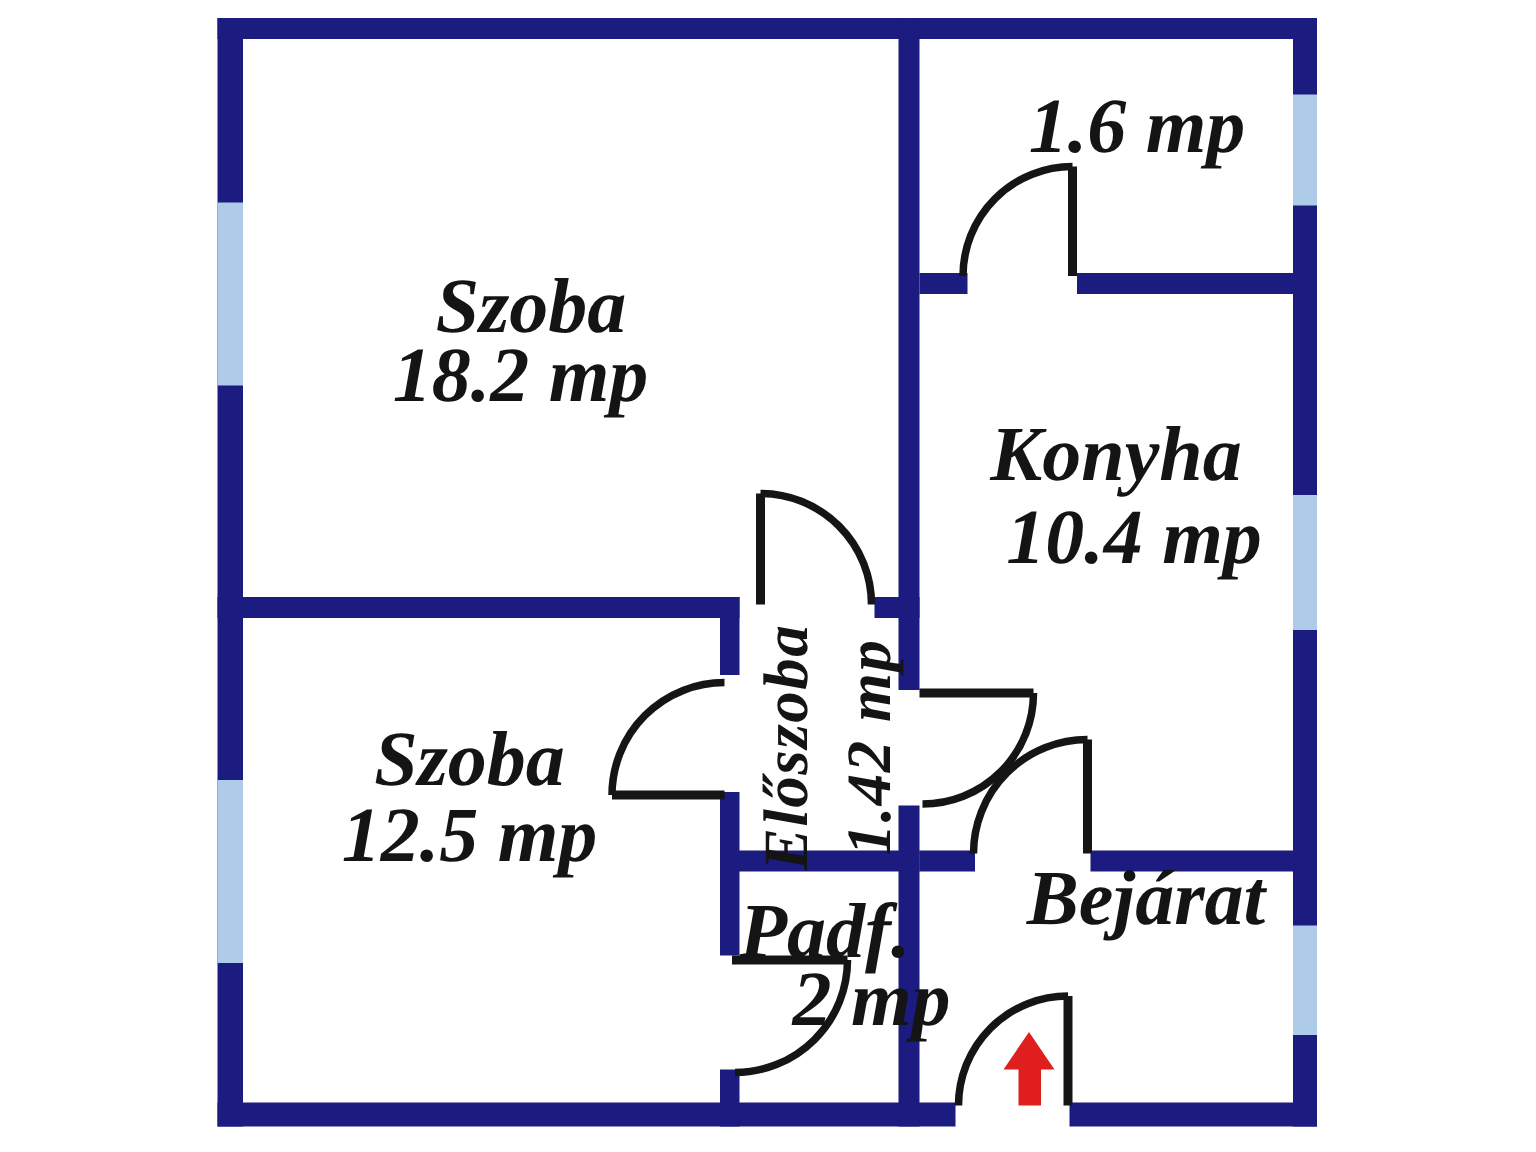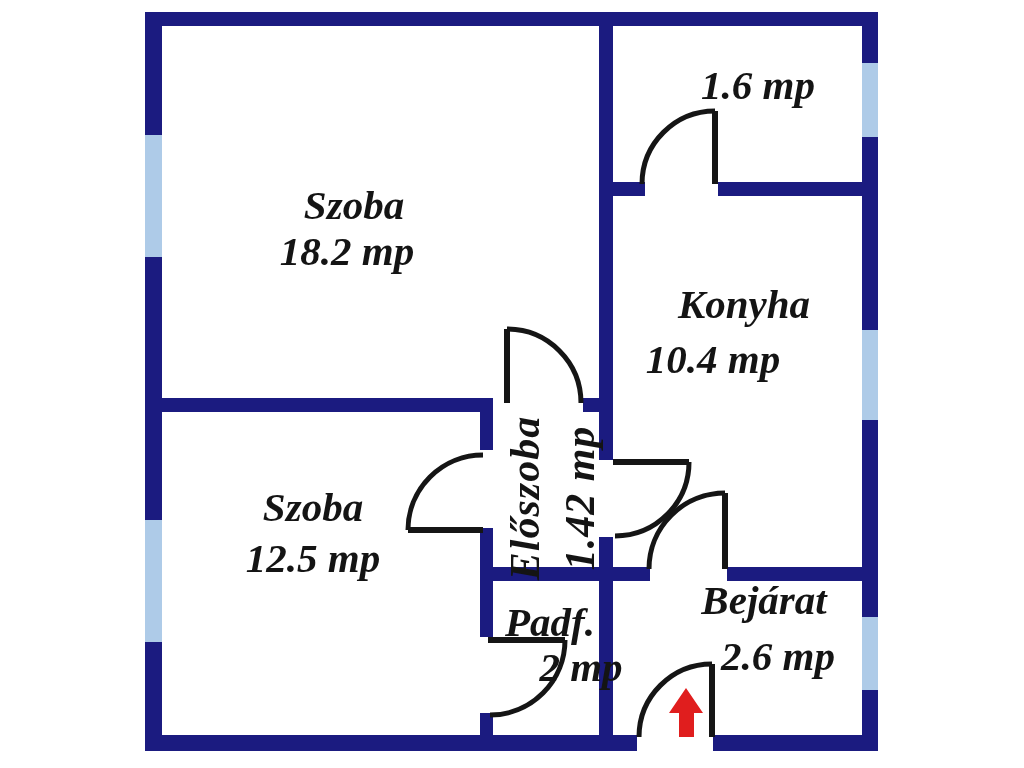--- a/index.html
+++ b/index.html
@@ -2,21 +2,21 @@
 <html><head>
 <meta charset="utf-8">
 <style>
   html,body{margin:0;padding:0;background:#fff;}
   #stage{position:relative;width:1024px;height:768px;background:#fff;overflow:hidden;
          font-family:"Liberation Serif",serif;}
   .wall{position:absolute;background:#1b1b80;}
   .window{position:absolute;background:#aecbe8;}
   .doors-overlay{position:absolute;left:0;top:0;width:1024px;height:768px;pointer-events:none;}
   .room-label{position:absolute;transform:translate(-50%,-50%);
-      font-weight:bold;font-style:italic;font-size:41px;color:#141414;
+      font-weight:bold;font-style:italic;font-size:52px;color:#141414;
       white-space:nowrap;line-height:1;}
   .room-label.rotated{transform:translate(-50%,-50%) rotate(-90deg);
       text-align:center;line-height:55px;font-size:42px;letter-spacing:1px;}
 </style>
 </head>
 <body>
 
 <div id="stage">
 
   <div class="wall" style="left:145px;top:12px;width:733px;height:14px;"></div>
@@ -69,29 +69,28 @@
 
     <path d="M 686 688 L 669 713 L 679 713 L 679 737 L 694 737 L 694 713 L 703 713 Z" fill="#e01e1e"></path>
   </svg>
 
   <div class="room-label" style="left:354px;top:205px;">Szoba</div>
   <div class="room-label" style="left:347px;top:251px;font-family:Liberation Serif, serif;">18.2 mp</div>
 
   <div class="room-label" style="left:758px;top:85px;">1.6 mp</div>
 
   <div class="room-label" style="left:744px;top:304px;">Konyha</div>
-  <div class="room-label" style="left:713px;top:359px;font-family:Liberation Serif, serif;">10.4 mp</div>
+  <div class="room-label" style="left:756px;top:359px;font-family:Liberation Serif, serif;">10.4 mp</div>
 
   <div class="room-label" style="left:313px;top:507px;">Szoba</div>
   <div class="room-label" style="left:313px;top:558px;text-align:right;">12.5 mp</div>
 
   <div class="room-label rotated" style="left:553px;top:498px;">
     <div>Előszoba</div>
     <div>1.42 mp</div>
   </div>
 
   <div class="room-label" style="left:550px;top:622px;text-align:center;">Padf.</div>
   <div class="room-label" style="left:537px;top:667px;margin-left:44px;">2 mp</div>
 
   <div class="room-label" style="left:764px;top:600px;">Bejárat</div>
-  <div class="room-label" style="left:778px;top:656px;">2.6 mp</div>
 
 </div>
 
 </body></html>

